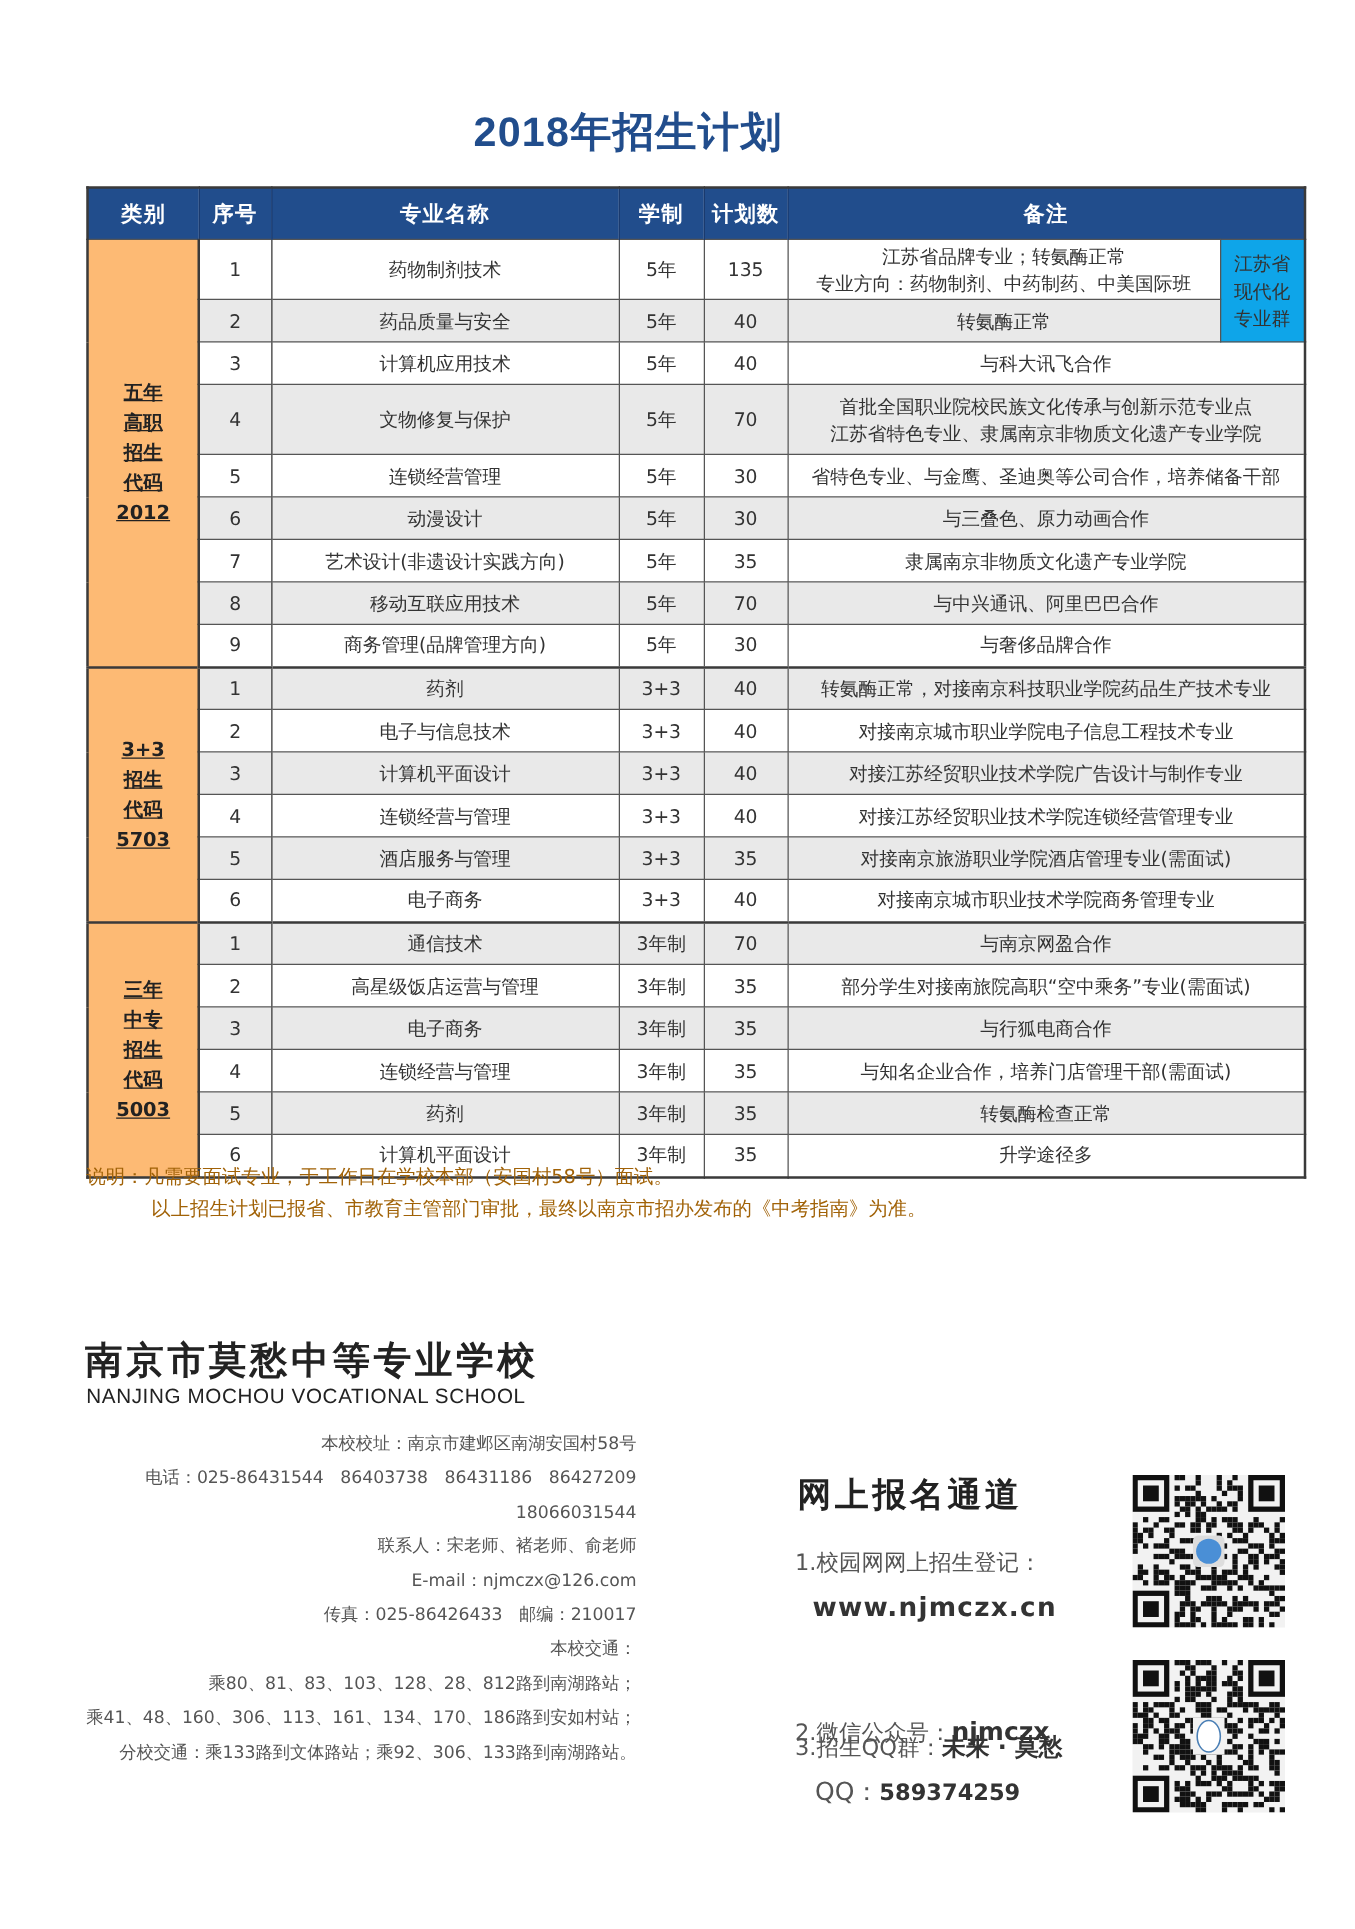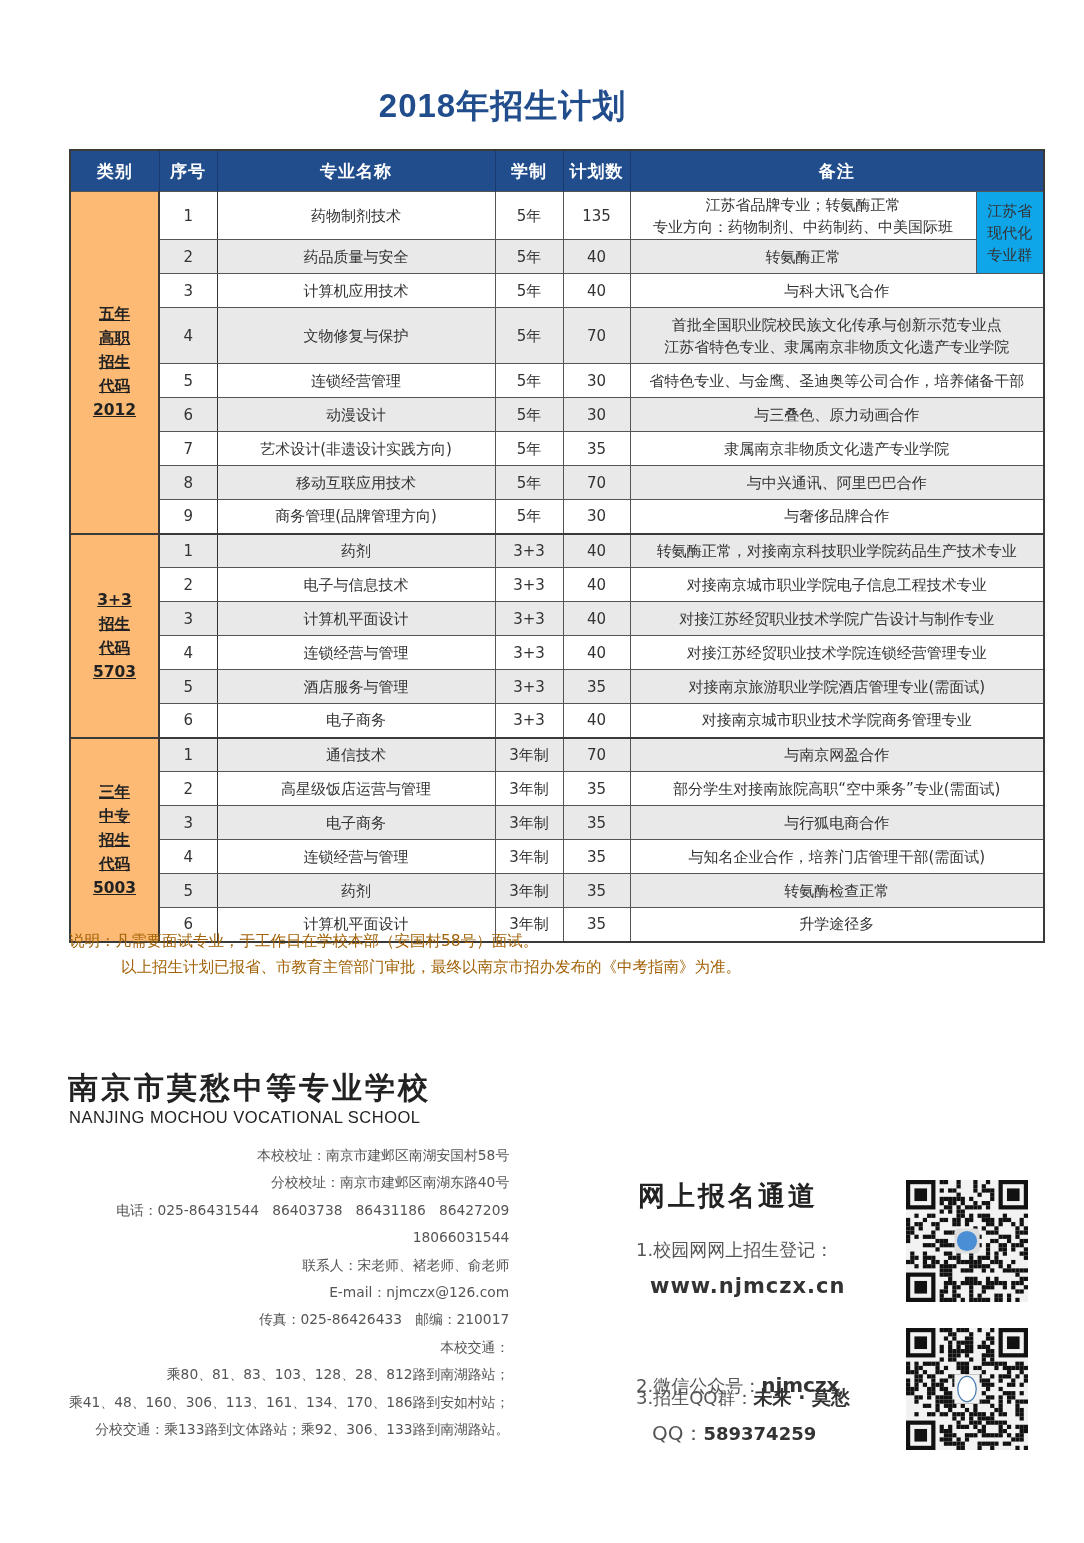--- a/index.html
+++ b/index.html
@@ -277,21 +277,20 @@
 
 <div class="note">
   <div>说明：凡需要面试专业，于工作日在学校本部（安国村58号）面试。</div>
   <div class="l2">以上招生计划已报省、市教育主管部门审批，最终以南京市招办发布的《中考指南》为准。</div>
 </div>
 
 <div class="school-cn">南京市莫愁中等专业学校</div>
 <div class="school-en">NANJING MOCHOU VOCATIONAL SCHOOL</div>
 <div class="info">
   <div>本校校址：南京市建邺区南湖安国村58号</div>
-  <div>分校校址：南京市建邺区南湖东路40号</div>
   <div style="white-space:pre">电话：025-86431544   86403738   86431186   86427209</div>
   <div>18066031544</div>
   <div>联系人：宋老师、褚老师、俞老师</div>
   <div>E-mail：njmczx@126.com</div>
   <div style="white-space:pre">传真：025-86426433   邮编：210017</div>
   <div>本校交通：</div>
   <div>乘80、81、83、103、128、28、812路到南湖路站；</div>
   <div>乘41、48、160、306、113、161、134、170、186路到安如村站；</div>
   <div>分校交通：乘133路到文体路站；乘92、306、133路到南湖路站。</div>
 </div>

